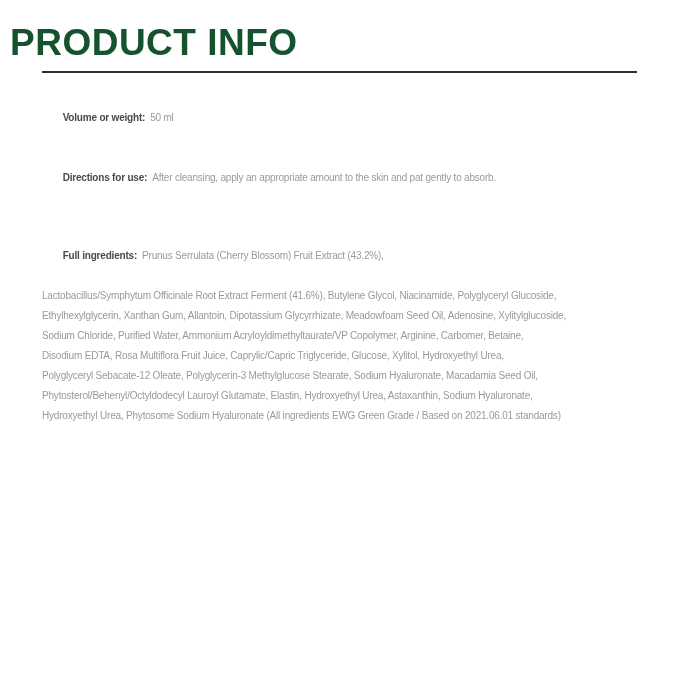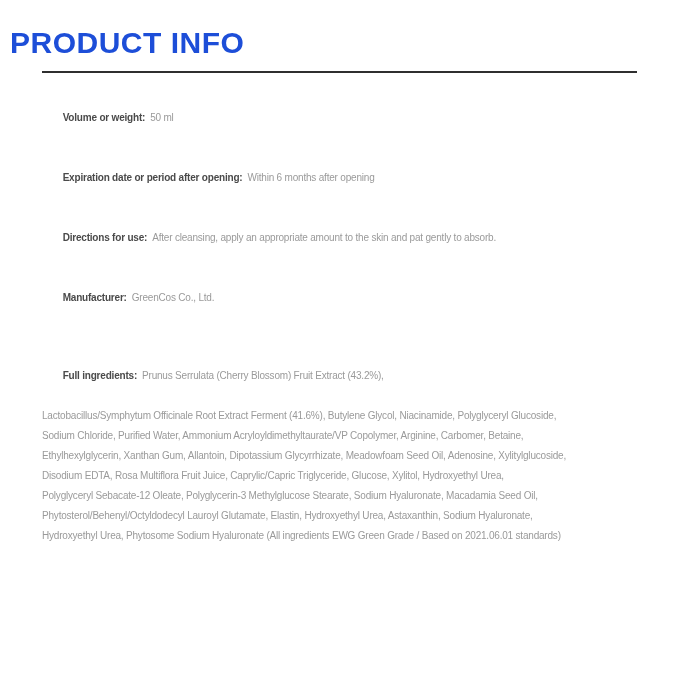--- a/index.html
+++ b/index.html
@@ -18,25 +18,25 @@
     position: relative;
     width: 679px;
     height: 679px;
     background: #ffffff;
   }
   .content {
     padding: 0 42px;
   }
   h1.page-title {
     margin: 24px 0 0 10px;
-    font-size: 30px;
+    font-size: 37px;
     line-height: 38px;
     font-weight: 700;
     letter-spacing: 0.5px;
-    color: #1d4ed8;
+    color: #14532d;
   }
   .divider {
     height: 2px;
     background: #2f2f2f;
     border: none;
     margin: 0;
   }
   .divider-top {
     margin-top: 9px;
   }
@@ -69,37 +69,31 @@
 <div class="page">
   <h1 class="page-title">PRODUCT INFO</h1>
   <div class="content">
     <hr class="divider divider-top">
 
     <div class="section section-first">
       <div class="row">
         <span class="lbl">Volume or weight:</span><span class="val">50 ml</span>
       </div>
       <div class="row">
-        <span class="lbl">Expiration date or period after opening:</span><span class="val">Within 6 months after opening</span>
-      </div>
-      <div class="row">
         <span class="lbl">Directions for use:</span><span class="val">After cleansing, apply an appropriate amount to the skin and pat gently to absorb.</span>
-      </div>
-      <div class="row">
-        <span class="lbl">Manufacturer:</span><span class="val">GreenCos Co., Ltd.</span>
       </div>
     </div>
 
     <div class="section">
       <div class="row">
         <span class="lbl">Full ingredients:</span><span class="val">Prunus Serrulata (Cherry Blossom) Fruit Extract (43.2%),</span>
       </div>
       <div class="line">Lactobacillus/Symphytum Officinale Root Extract Ferment (41.6%), Butylene Glycol, Niacinamide, Polyglyceryl Glucoside,</div>
+      <div class="line">Ethylhexylglycerin, Xanthan Gum, Allantoin, Dipotassium Glycyrrhizate, Meadowfoam Seed Oil, Adenosine, Xylitylglucoside,</div>
       <div class="line">Sodium Chloride, Purified Water, Ammonium Acryloyldimethyltaurate/VP Copolymer, Arginine, Carbomer, Betaine,</div>
-      <div class="line">Ethylhexylglycerin, Xanthan Gum, Allantoin, Dipotassium Glycyrrhizate, Meadowfoam Seed Oil, Adenosine, Xylitylglucoside,</div>
       <div class="line">Disodium EDTA, Rosa Multiflora Fruit Juice, Caprylic/Capric Triglyceride, Glucose, Xylitol, Hydroxyethyl Urea,</div>
       <div class="line">Polyglyceryl Sebacate-12 Oleate, Polyglycerin-3 Methylglucose Stearate, Sodium Hyaluronate, Macadamia Seed Oil,</div>
       <div class="line">Phytosterol/Behenyl/Octyldodecyl Lauroyl Glutamate, Elastin, Hydroxyethyl Urea, Astaxanthin, Sodium Hyaluronate,</div>
       <div class="line">Hydroxyethyl Urea, Phytosome Sodium Hyaluronate (All ingredients EWG Green Grade / Based on 2021.06.01 standards)</div>
     </div>
 
   </div>
 </div>
 
 </body></html>

